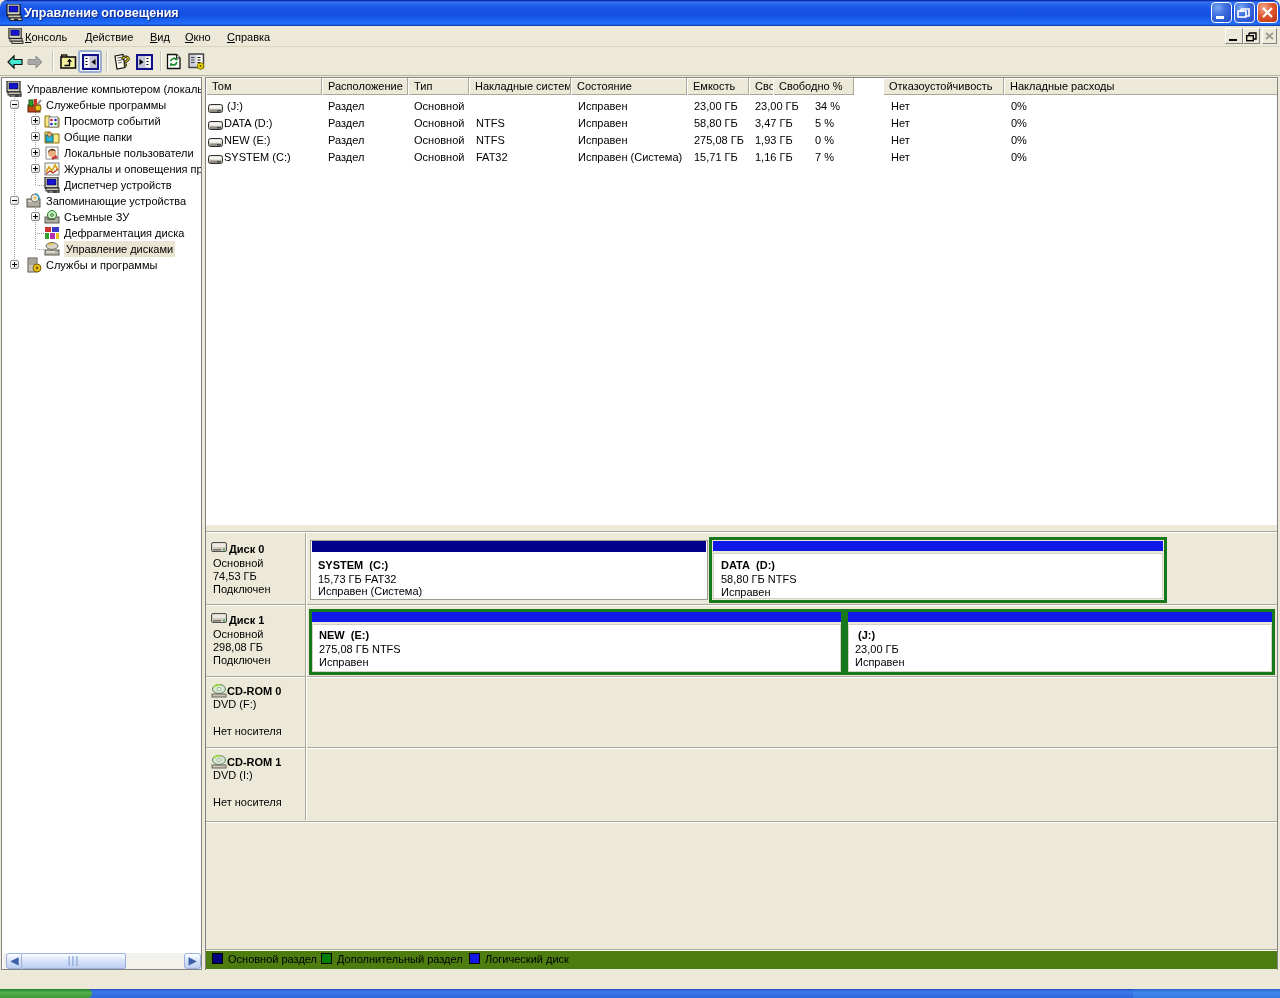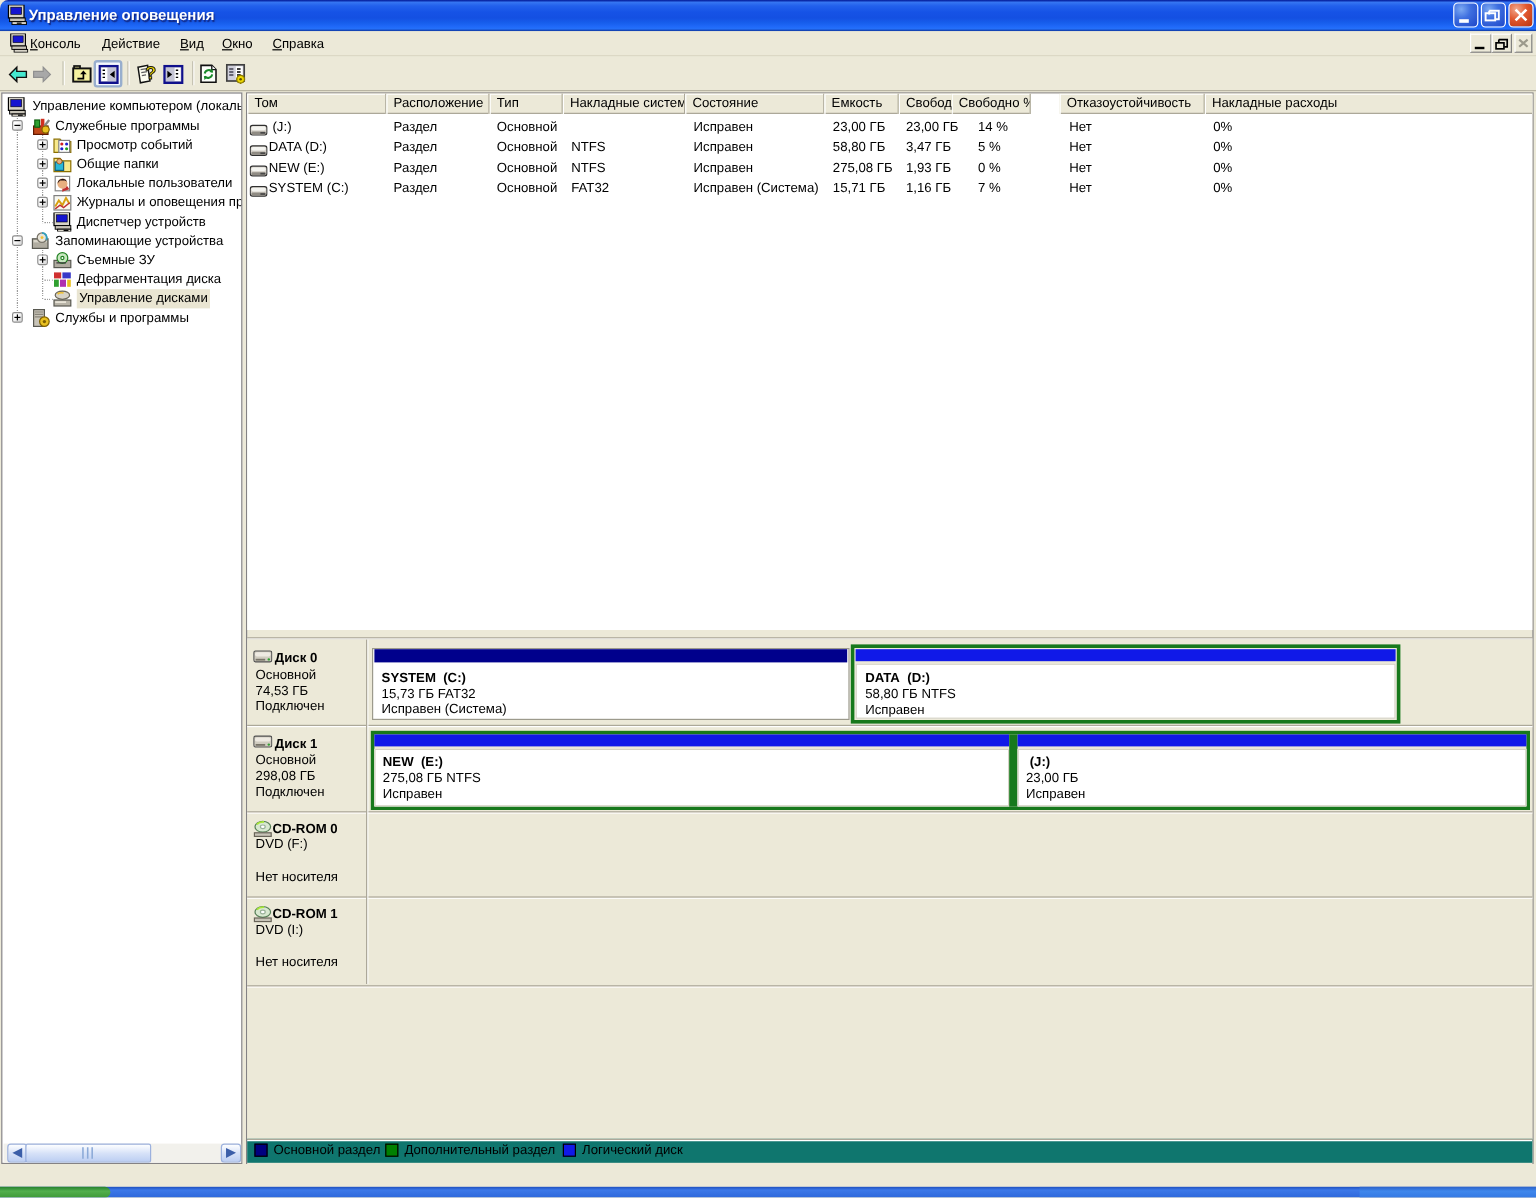--- a/index.html
+++ b/index.html
@@ -37,21 +37,21 @@
 .lrow{position:absolute;height:17px;line-height:17px;white-space:nowrap}
 .lc{position:absolute;top:0}
 
 #gfx{left:0;top:455px;width:1071px;height:438px;background:#ECE9D8}
 .dsep{position:absolute;left:0;width:1071px;height:1px;background:#ACA899;box-shadow:0 1px 0 #fff}
 .pbox{position:absolute;background:#FFFFFF;border:1px solid #9C9A8C}
 .pbar{position:absolute;left:1px;top:0;right:1px;height:11px}
 .gframe{position:absolute;border:3px solid #17791C;background:#ECE9D8}
 .b{font-weight:bold}
 
-#legend{left:0;top:871px;width:1071px;height:20px;background:#0f766e;border-top:1px solid #ACA899;box-shadow:inset 0 1px 0 #fff}
+#legend{left:0;top:871px;width:1071px;height:20px;background:#4d7c0f;border-top:1px solid #ACA899;box-shadow:inset 0 1px 0 #fff}
 .lsq{position:absolute;top:3px;width:11px;height:11px;border:1px solid #000}
 
 #hscroll{left:1px;top:875px;width:199px;height:17px;background:#F2F1EC}
 .sbtn{position:absolute;top:0px;width:17px;height:16px;border:1px solid #9CB1DE;border-radius:3px;background:linear-gradient(180deg,#FDFEFF 0,#D7E2F8 50%,#BCCEF2 100%);color:#3B5EA8;font-weight:bold;text-align:center;line-height:14px;font-size:10px}
 
 #taskbar{left:0;top:989px;width:1280px;height:9px;background:linear-gradient(180deg,#1E4FBE 0,#3C78E8 30%,#2E68DC 100%)}
 #startbtn{position:absolute;left:0;top:0;width:92px;height:9px;background:linear-gradient(180deg,#26812F 0,#52AF4D 40%,#3E9A38 100%);border-radius:0 5px 5px 0}
 #tray{position:absolute;left:1133px;top:0;width:147px;height:9px;background:linear-gradient(180deg,#2B62C8 0,#3F87EC 40%,#3579E4 100%)}
 </style></head>
 <body>
@@ -314,34 +314,34 @@
  </defs>
     </svg>
  <div class="abs" id="listwhite"></div>
  <div class="hcell" style="left:0;width:116px">Том</div>
  <div class="hcell" style="left:116px;width:86px">Расположение</div>
  <div class="hcell" style="left:202px;width:61px">Тип</div>
  <div class="hcell" style="left:263px;width:102px">Накладные система</div>
  <div class="hcell" style="left:365px;width:116px">Состояние</div>
  <div class="hcell" style="left:481px;width:62px">Емкость</div>
  <div class="hcell" style="left:543px;width:59px">Свободно</div>
- <div class="hcell" style="left:587px;width:66px">Свободно %</div>
+ <div class="hcell" style="left:567px;width:81px">Свободно %</div>
  <div class="hcell" style="left:677px;width:121px">Отказоустойчивость</div>
  <div class="hcell" style="left:798px;width:273px;border-right:none">Накладные расходы</div>
  <div class="lrow" style="left:0;top:20px;width:1071px">
   <svg class="lc" style="left:2px;top:3px" width="15" height="15">
         <use href="#hdd"></use>
       </svg>
   <span class="lc" style="left:18px">&nbsp;(J:)</span>
       <span class="lc" style="left:122px">Раздел</span>
       <span class="lc" style="left:208px">Основной</span>
       <span class="lc" style="left:372px">Исправен</span>
       <span class="lc" style="left:488px">23,00 ГБ</span>
       <span class="lc" style="left:549px">23,00 ГБ</span>
-      <span class="lc" style="left:609px">14 %</span>
+      <span class="lc" style="left:609px">34 %</span>
       <span class="lc" style="left:685px">Нет</span>
       <span class="lc" style="left:805px">0%</span>
  </div>
  <div class="lrow" style="left:0;top:37px;width:1071px">
   <svg class="lc" style="left:2px;top:3px" width="15" height="15">
         <use href="#hdd"></use>
       </svg>
   <span class="lc" style="left:18px">DATA (D:)</span>
       <span class="lc" style="left:122px">Раздел</span>
       <span class="lc" style="left:208px">Основной</span>

